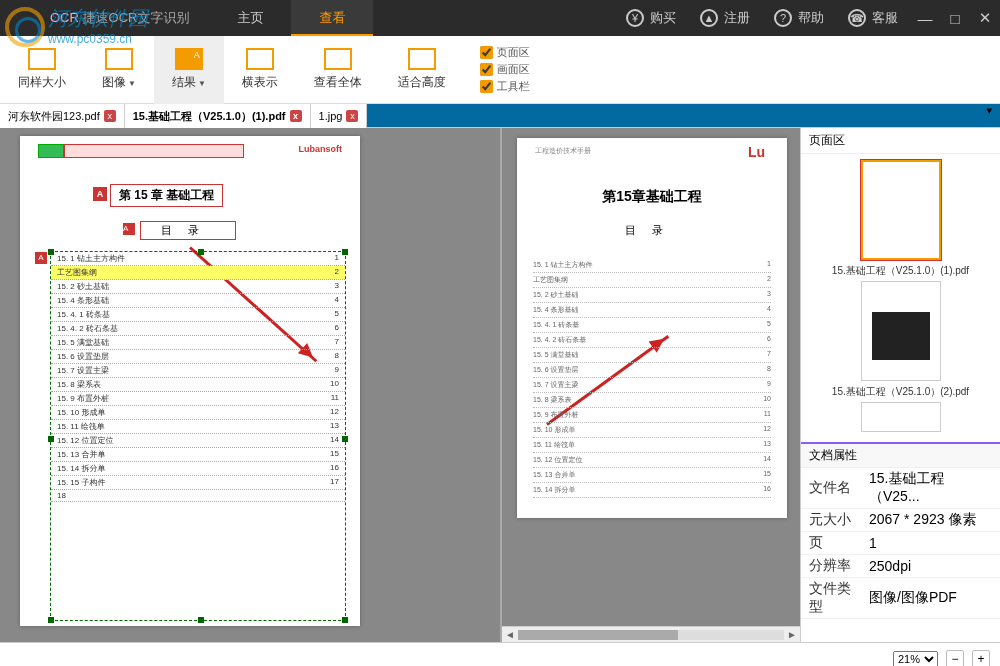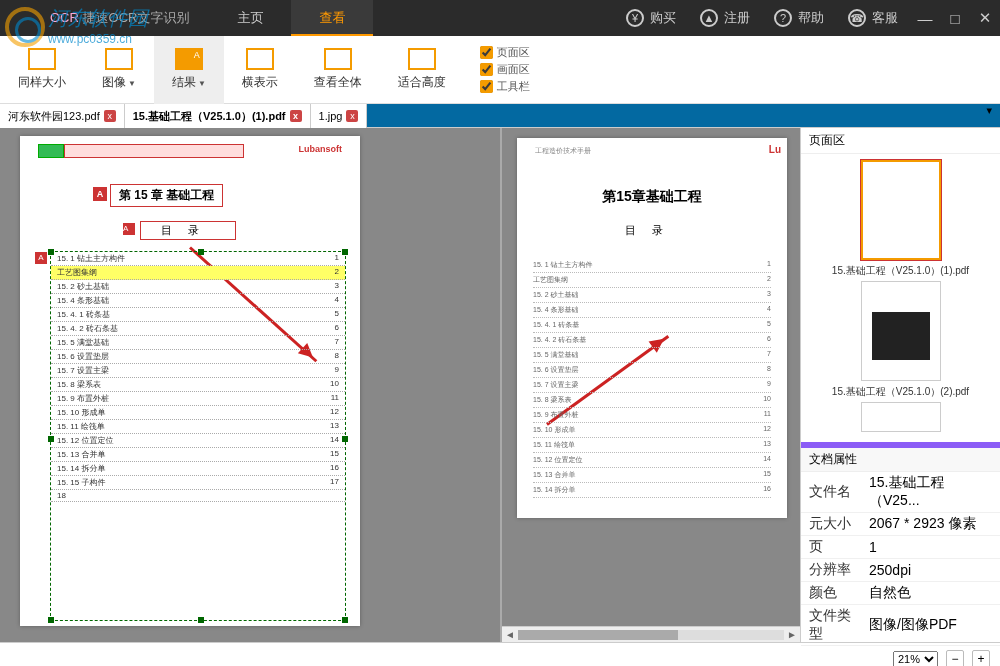--- a/index.html
+++ b/index.html
@@ -62,40 +62,40 @@
 .toc-line { font-size: 8px; color: #333; padding: 1px 6px; border-bottom: 1px dotted #aaa; display:flex; }
 .toc-line.hl { background: #ff6; }
 .toc-line span:first-child { flex:1; overflow:hidden; white-space:nowrap; }
 
 .arrow { position: absolute; width: 120px; height: 3px; background: #c22; transform-origin: left center; }
 .arrow::after { content:""; position:absolute; right:-2px; top:-6px; border:7px solid transparent; border-left:14px solid #c22; }
 
 .page.right .chapter-title { position:absolute; left:0; right:0; top:50px; text-align:center; font-size:14px; font-weight:bold; }
 .page.right .mulu { position:absolute; left:0; right:0; top:85px; text-align:center; font-size:11px; letter-spacing:16px; }
 .page.right .sub { position:absolute; left:18px; top:8px; font-size:7px; color:#888; }
-.page.right .logo2 { position:absolute; right:6px; top:6px; font-size:10px; color:#c33; font-weight:bold;margin-left:48px; }
+.page.right .logo2 { position:absolute; right:22px; top:6px; font-size:14px; color:#c33; font-weight:bold;margin-left:48px; }
 .rtoc { position:absolute; left:16px; top:120px; right:16px; }
 .rtoc .rl { font-size:7px; color:#666; padding:2px 0; border-bottom:1px dotted #bbb; display:flex; }
 .rtoc .rl span:first-child{flex:1}
 
 .pane.right .hscroll { position:absolute; bottom:0; left:0; right:0; height:16px; background:#eee; border-top:1px solid #ccc; display:flex; align-items:center; }
 .pane.right .hscroll .arr { width:16px; text-align:center; font-size:10px; color:#666; cursor:pointer; }
 .pane.right .hscroll .track { flex:1; height:10px; background:#ddd; position:relative; }
 .pane.right .hscroll .thumb { position:absolute; left:0; width:60%; height:10px; background:#aaa; }
 
 .sidebar { width: 200px; background: #fff; border-left: 1px solid #ccc; display:flex; flex-direction:column; }
 .side-title { font-size: 12px; padding: 4px 8px; background:#fff; border-bottom:1px solid #eee; }
 .thumbs { flex:0 0 auto; padding: 6px; overflow:hidden; }
 .thumb { margin: 0 auto 4px; text-align:center; }
 .thumb .pg { width: 80px; height: 100px; background:#fff; border:1px solid #ccc; margin:0 auto 4px; position:relative; }
 .thumb.sel .pg { border:2px solid #f49b00; outline:1px solid #c33; }
 .thumb .pg.dark::after { content:""; position:absolute; left:10px; top:30px; right:10px; bottom:20px; background:#222; }
 .thumb .pg.clip { height:30px; }
 .thumb .cap { font-size: 10px; color:#333; line-height:1.3; }
-.props { border-top:6px solid #8b5cf6; }
+.props { border-top:2px solid #8b5cf6; }
 .props .pt { font-size:12px; padding:3px 8px; background:#f8f8f8; border-bottom:1px solid #eee; }
 .props table { width:100%; font-size:14px; border-collapse:collapse; }
 .props td { padding:2px 8px; border-bottom:1px solid #f0f0f0; }
 .props td:first-child { width:60px; color:#333; }
 
 .statusbar { height:24px; border-top:1px solid #ccc; display:flex; align-items:center; justify-content:flex-end; padding:16px 10px; gap:8px; font-size:11px; }
 .statusbar select { font-size:11px; }
 .statusbar .sbtn { width:18px; height:18px; border:1px solid #bbb; text-align:center; line-height:16px; cursor:pointer; border-radius:2px; font-size:12px; }
 </style>
 </head>
@@ -404,24 +404,20 @@
             </tr>
         <tr>
               <td>页</td>
               <td>1</td>
             </tr>
         <tr>
               <td>分辨率</td>
               <td>250dpi</td>
             </tr>
         <tr>
-              <td>颜色</td>
-              <td>自然色</td>
-            </tr>
-        <tr>
               <td>文件类型</td>
               <td>图像/图像PDF</td>
             </tr>
       </tbody>
         </table>
     </div>
   </div>
 </div>
 
 <div class="statusbar">

